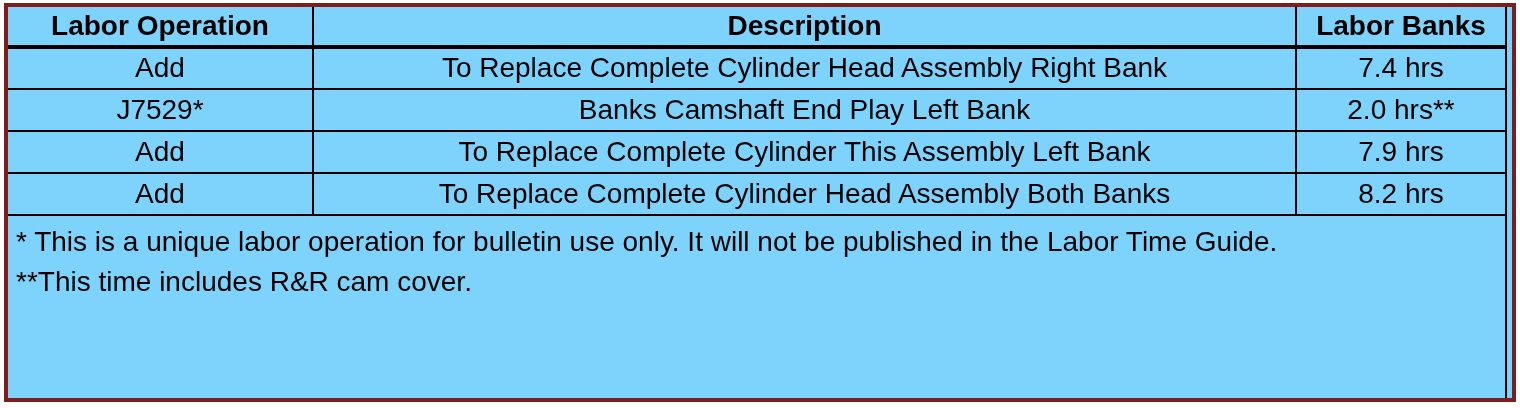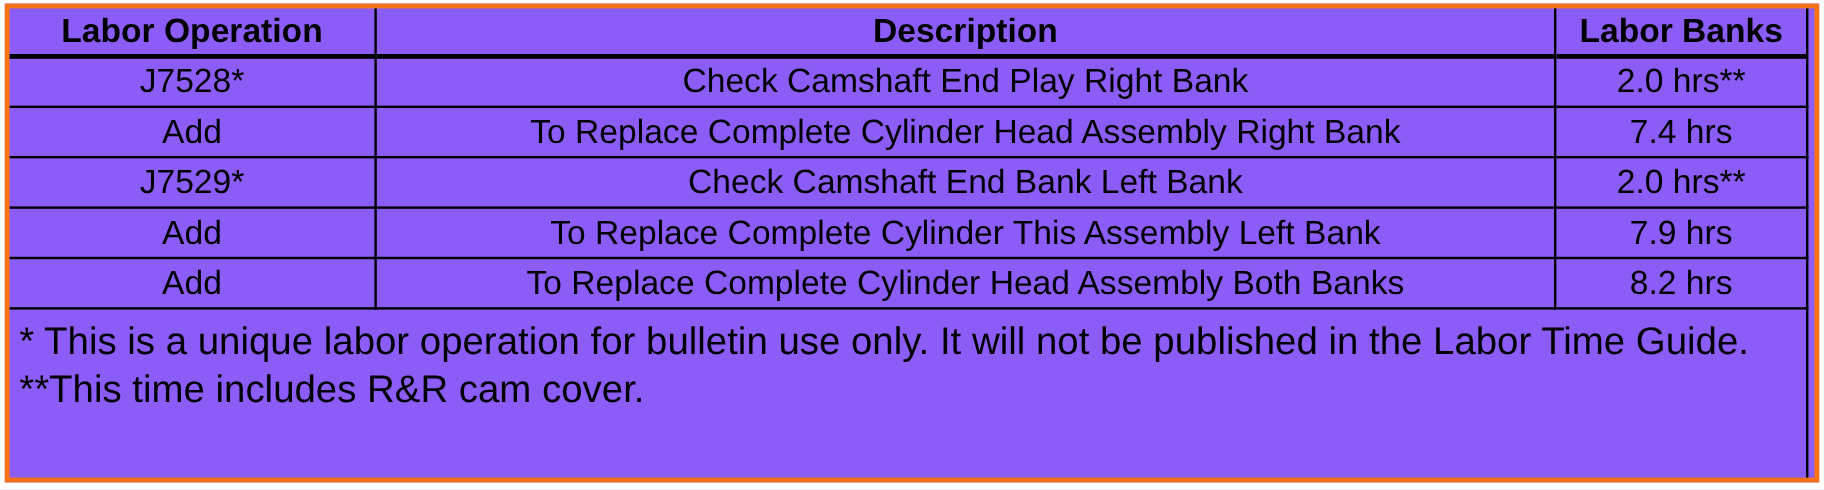--- a/index.html
+++ b/index.html
@@ -22,22 +22,22 @@
     background: #ffffff;
   }
 
   
   .frame {
     position: absolute;
     left: 4px;
     top: 3px;
     right: 4px;
     bottom: 6px;
-    border: 4px solid #f97316;
-    background: #8b5cf6;
+    border: 4px solid #7f1d1d;
+    background: #7dd3fc;
   }
 
   
   table.labor-table {
     border-collapse: collapse;
     width: calc(100% - 8px);
     height: 100%;
     table-layout: fixed;
   }
 
@@ -68,21 +68,21 @@
     font-weight: normal;
   }
 
   tr.footnote-row td {
     text-align: left;
     vertical-align: top;
     padding: 10px 8px 0 8px;
     white-space: normal;
   }
 
-  .footnote-line { font-size: 32px; line-height: 32px; }
+  .footnote-line { font-size: 28px; line-height: 32px; }
   .footnote-line + .footnote-line { margin-top: 8px; }
 
   col.col-operation  { width: 305px; }
   col.col-description{ width: 983px; }
   col.col-labortime  { width: 210px; }
 </style>
 </head>
 <body>
 
 <div class="page">
@@ -95,32 +95,27 @@
       </colgroup>
       <thead>
         <tr>
           <th>Labor Operation</th>
           <th>Description</th>
           <th>Labor Banks</th>
         </tr>
       </thead>
       <tbody>
         <tr class="data-row">
-          <td>J7528*</td>
-          <td>Check Camshaft End Play Right Bank</td>
-          <td>2.0 hrs**</td>
-        </tr>
-        <tr class="data-row">
           <td>Add</td>
           <td>To Replace Complete Cylinder Head Assembly Right Bank</td>
           <td>7.4 hrs</td>
         </tr>
         <tr class="data-row">
           <td>J7529*</td>
-          <td>Check Camshaft End Bank Left Bank</td>
+          <td>Banks Camshaft End Play Left Bank</td>
           <td>2.0 hrs**</td>
         </tr>
         <tr class="data-row">
           <td>Add</td>
           <td>To Replace Complete Cylinder This Assembly Left Bank</td>
           <td>7.9 hrs</td>
         </tr>
         <tr class="data-row">
           <td>Add</td>
           <td>To Replace Complete Cylinder Head Assembly Both Banks</td>

